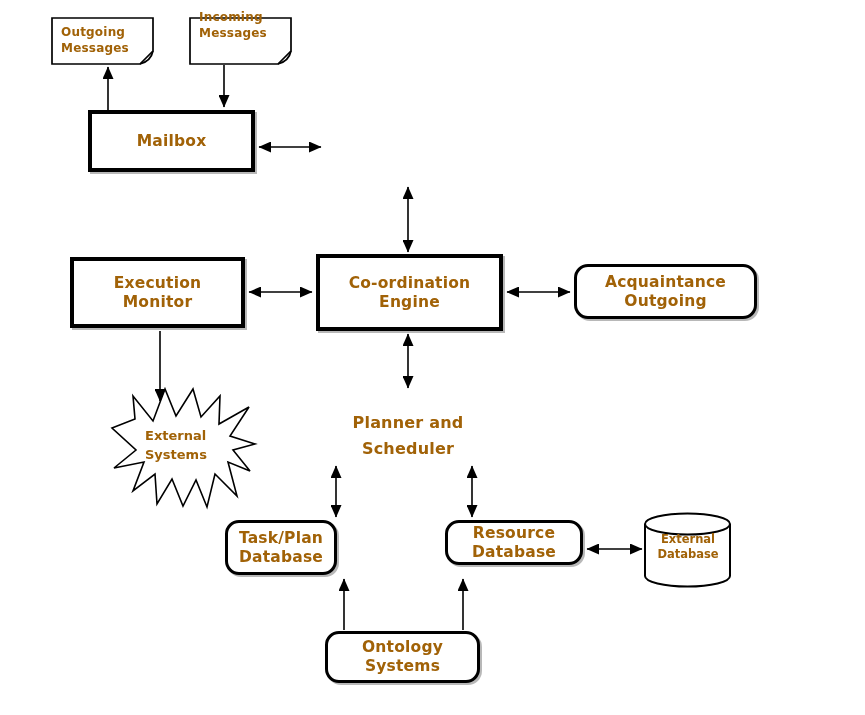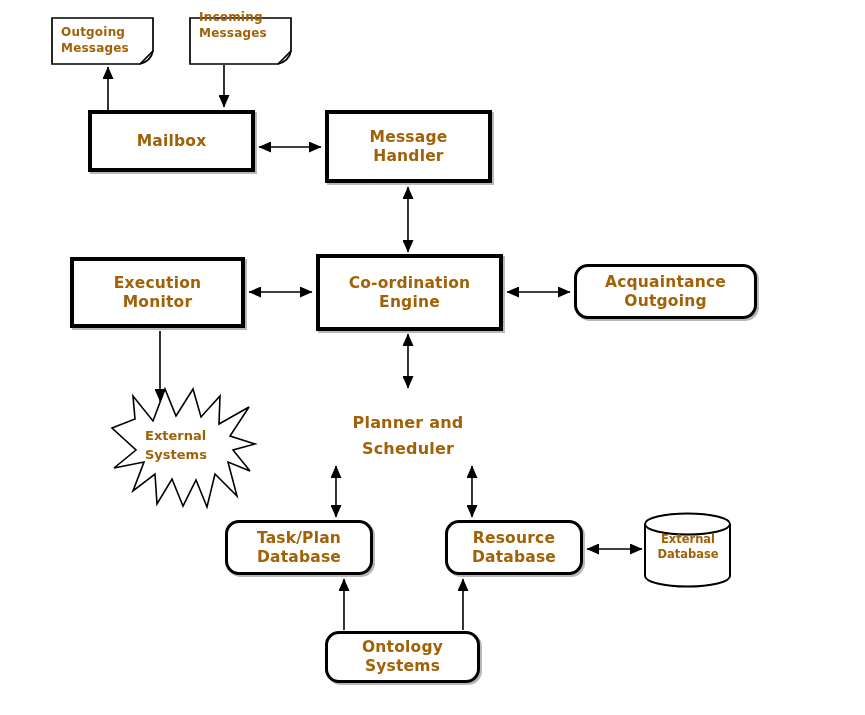--- a/index.html
+++ b/index.html
@@ -124,42 +124,38 @@
   </svg>
 
   <div class="floating-label note-label" id="outgoing-note-label">Outgoing
 Messages</div>
   <div class="floating-label note-label" id="incoming-note-label">Incoming
 Messages</div>
 
   <div class="box" style="left:88px; top:110px; width:167px; height:62px;">
     <span>Mailbox</span>
   </div>
-  <div class="box" style="left:325px; top:110px; width:167px; height:73px;">
-    <span>Message
-Handler</span>
-  </div>
   <div class="box" style="left:70px; top:257px; width:175px; height:71px;">
     <span>Execution
 Monitor</span>
   </div>
   <div class="box" style="left:316px; top:254px; width:187px; height:77px;align-items:center;">
     <span>Co-ordination
 Engine</span>
   </div>
 
   <div class="box rounded" style="left:574px; top:264px; width:183px; height:55px;">
     <span>Acquaintance
 Outgoing</span>
   </div>
-  <div class="box rounded" style="left:225px; top:520px; width:148px; height:55px;">
+  <div class="box rounded" style="left:225px; top:520px; width:112px; height:55px;">
     <span>Task/Plan
 Database</span>
   </div>
-  <div class="box rounded" style="left:445px; top:520px; width:138px; height:55px;">
+  <div class="box rounded" style="left:445px; top:520px; width:138px; height:45px;">
     <span>Resource
 Database</span>
   </div>
   <div class="box rounded" style="left:325px; top:631px; width:155px; height:52px;">
     <span>Ontology
 Systems</span>
   </div>
 
   <div class="floating-label" id="planner-label">Planner and
 Scheduler</div>

